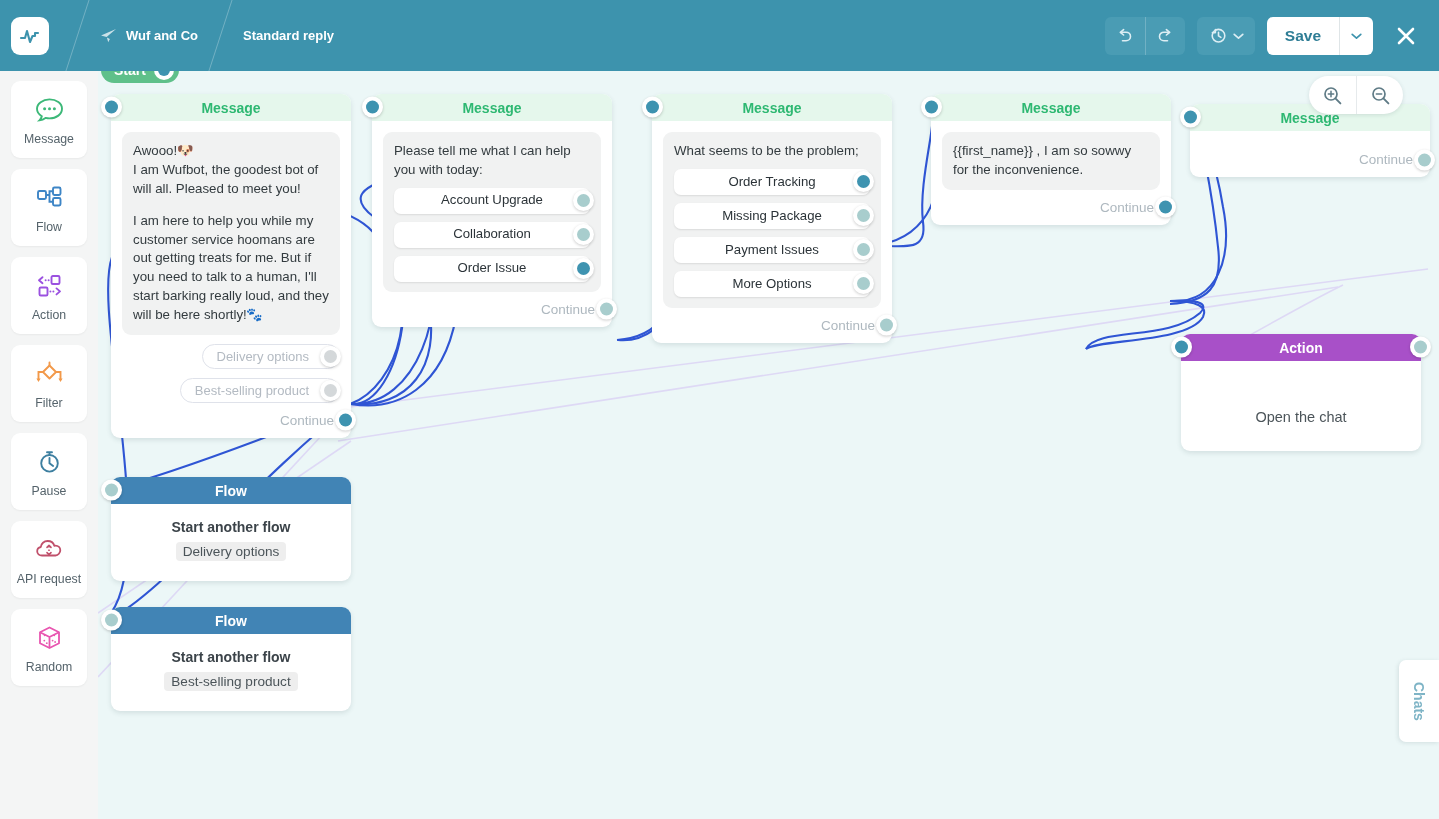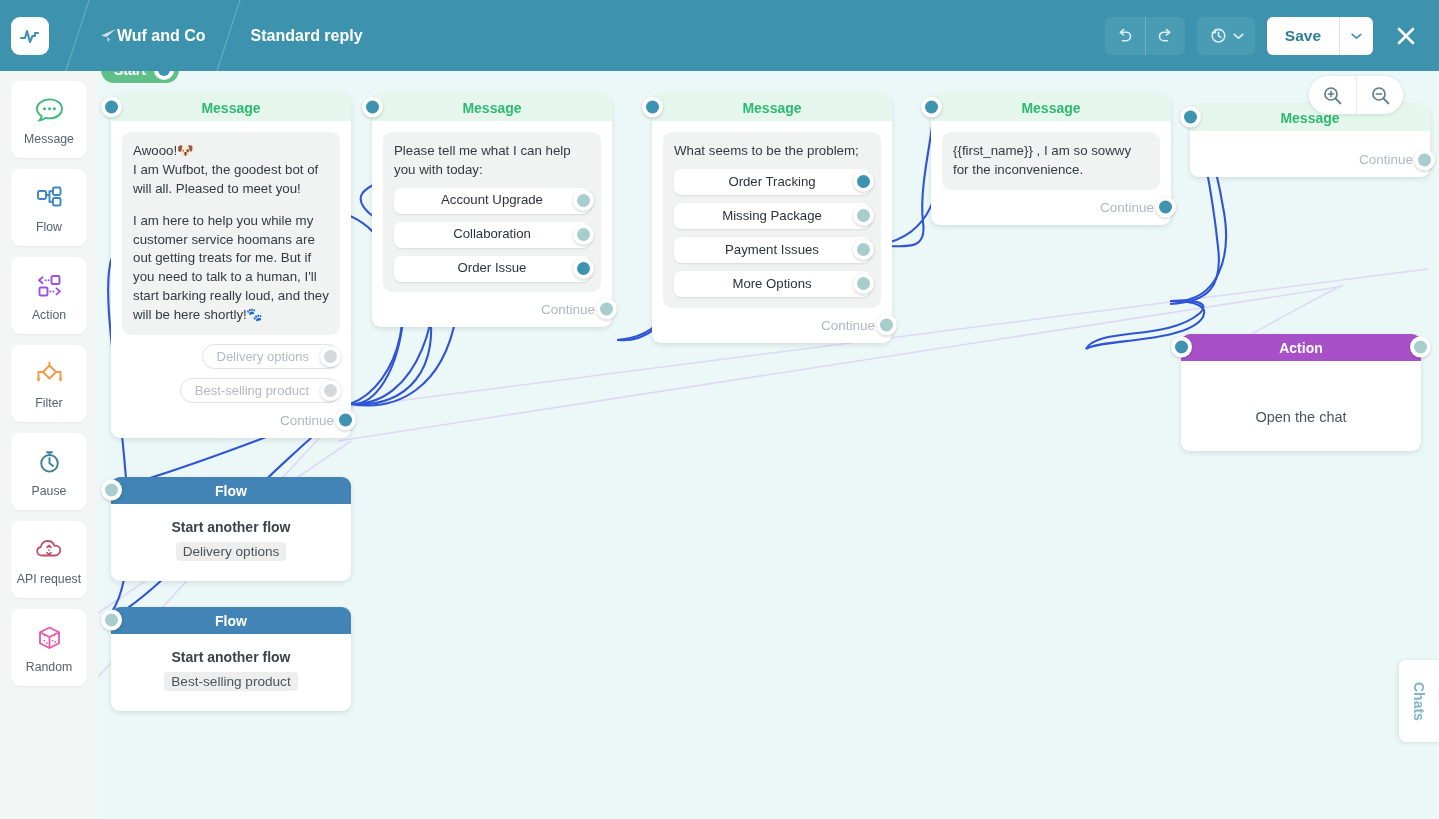--- a/index.html
+++ b/index.html
@@ -20,22 +20,22 @@
   .logo-box {
     width: 38px; height: 38px; border-radius: 9px; background: #ffffff;
     margin-left: 11px; display: flex; align-items: center; justify-content: center;
     flex: none;
   }
   .hdr-sep {
     width: 1px; height: 71px; background: rgba(255,255,255,.28);
     transform: skewX(-18deg); flex: none;
   }
   .crumb {
-    display: flex; align-items: center; 
-    color: #ffffff; font-size: 16px; font-weight: 700;
+    display: flex; align-items: center; gap: 9px;
+    color: #ffffff; font-size: 13px; font-weight: 700;
     white-space: nowrap;
   }
   .crumb-send { opacity: .72; display: flex; align-items: center; }
   .hdr-spacer { flex: 1 1 auto; }
 
   .hdr-right { display: flex; align-items: center; gap: 12px; margin-right: 14px; }
   .btn-group {
     display: flex; background: #4a9cb4; border-radius: 6px; overflow: hidden;
     height: 38px;
   }

